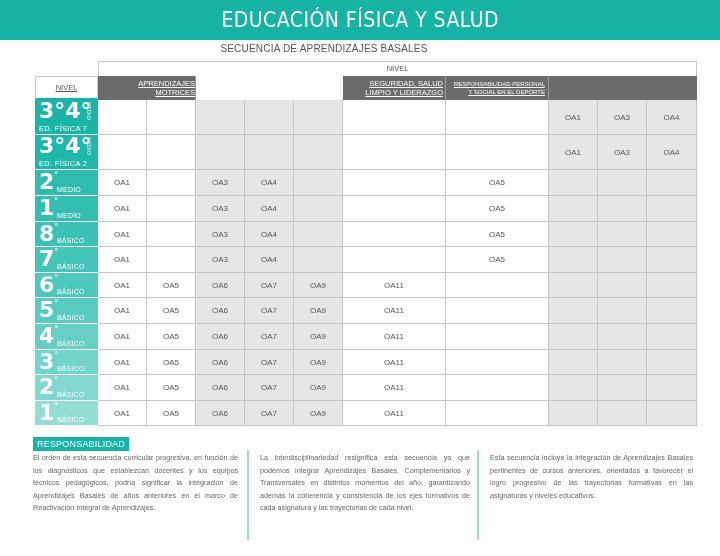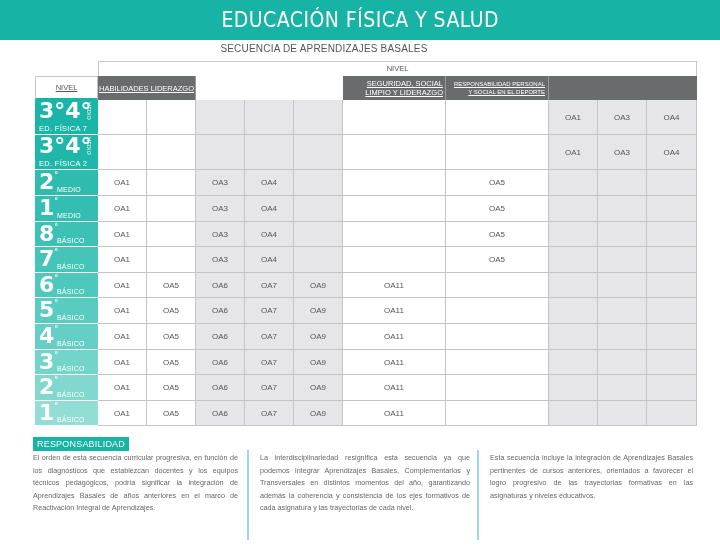--- a/index.html
+++ b/index.html
@@ -33,22 +33,22 @@
 
 <div class="banner">
   <h1>EDUCACIÓN FÍSICA Y SALUD</h1>
 </div>
 <div class="subtitle">SECUENCIA DE APRENDIZAJES BASALES</div>
 
 <div class="tbl" id="tbl">
   <div class="ejes-row">NIVEL</div>
   <div class="hdr-row" id="hdr">
     <div class="hcell nivel" style="left:0;width:63px;">NIVEL</div>
-    <div class="hcell" style="left:63px;width:98px;">HABILIDADES LIDERAZGO</div>
-    <div class="hcell" style="left:308px;width:103px;padding:0 2px;">SEGURIDAD, SOCIAL LIMPIO Y LIDERAZGO</div>
+    <div class="hcell" style="left:63px;width:98px;">APRENDIZAJES MOTRICES</div>
+    <div class="hcell" style="left:308px;width:103px;padding:0 2px;">SEGURIDAD, SALUD LIMPIO Y LIDERAZGO</div>
     <div class="hcell small" style="left:411px;width:103px;padding:0 3px;">RESPONSABILIDAD PERSONAL Y SOCIAL EN EL DEPORTE</div>
     <div class="hcell" style="left:514px;width:148px;border-right:none;"></div>
   </div>
   <div class="body-rows" id="rows">
       <div class="row" style="top: 0px; height: 35px;">
         <div class="nv" style="background: rgb(26, 181, 167);">
           <span class="big" style="font-size: 22px; top: 0px;">3°4°</span>
           <span class="vert" style="left: 51px; top: 2px;">MEDIO</span>
           <span class="sub">ED. FÍSICA 7</span>
         </div>

